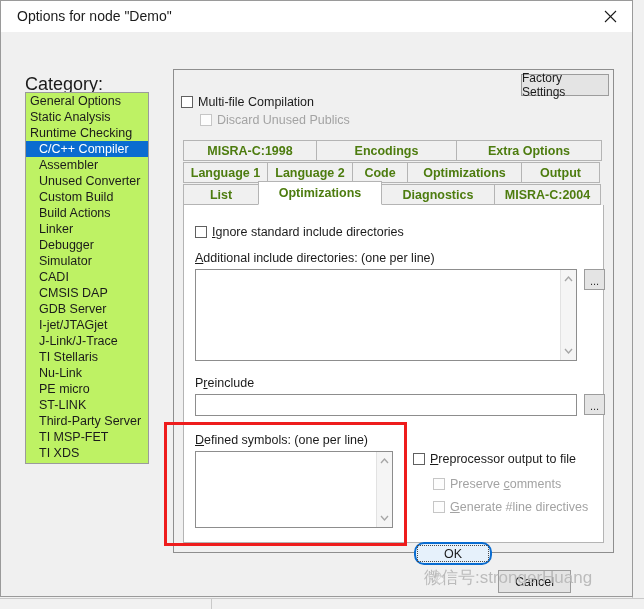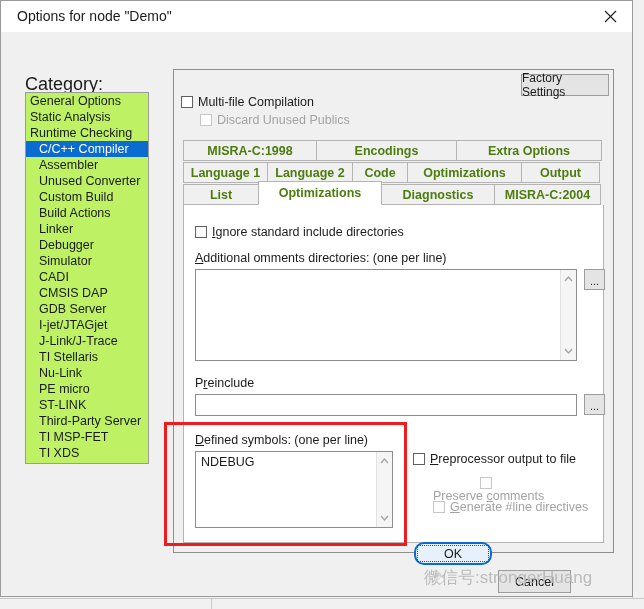--- a/index.html
+++ b/index.html
@@ -361,21 +361,21 @@
       </div>
 
     <div class="tabbody">
 
       <div class="chk-row" style="left:11px; top:20px;">
         <span class="cb"></span>
         <span><span class="mn">I</span><span>gnore standard include directories</span></span>
       </div>
 
       <div class="fld-label" style="left:11px; top:46px;">
-        <span class="mn">A</span><span>dditional omments directories: (one per line)</span>
+        <span class="mn">A</span><span>dditional include directories: (one per line)</span>
       </div>
 
       <div class="txtarea" style="left:11px; top:64px; width:382px; height:92px;">
         <div class="content"></div>
         <div class="vscroll">
           <div class="arrow up">
             <svg width="9" height="6" viewBox="0 0 9 6">
                 <polyline points="1,5 4.5,1 8,5" fill="none" stroke="#a6a6a6" stroke-width="1.3"></polyline>
               </svg>
           </div>
@@ -395,41 +395,40 @@
 
       <div class="textinput" style="left:11px; top:189px; width:382px; height:22px;"></div>
 
       <div class="dots-btn" style="left:400px; top:189px;">...</div>
 
       <div class="fld-label" style="left:11px; top:228px;">
         <span class="mn">D</span><span>efined symbols: (one per line)</span>
       </div>
 
       <div class="txtarea" style="left:11px; top:246px; width:198px; height:77px;">
-        <div class="content">NDEBUG</div>
         <div class="vscroll">
           <div class="arrow up">
             <svg width="9" height="6" viewBox="0 0 9 6">
                 <polyline points="1,5 4.5,1 8,5" fill="none" stroke="#a6a6a6" stroke-width="1.3"></polyline>
               </svg>
           </div>
           <div class="arrow dn">
             <svg width="9" height="6" viewBox="0 0 9 6">
                 <polyline points="1,1 4.5,5 8,1" fill="none" stroke="#a6a6a6" stroke-width="1.3"></polyline>
               </svg>
           </div>
         </div>
       </div>
 
       <div class="chk-row" style="left:229px; top:247px;">
         <span class="cb"></span>
         <span><span class="mn">P</span><span>reprocessor output to file</span></span>
       </div>
 
-      <div class="chk-row disabled" style="left:249px; top:272px;flex-direction:column;">
+      <div class="chk-row disabled" style="left:249px; top:272px;">
         <span class="cb"></span>
         <span><span>Preserve </span><span class="mn">c</span><span>omments</span></span>
       </div>
 
       <div class="chk-row disabled" style="left:249px; top:295px;">
         <span class="cb"></span>
         <span><span class="mn">G</span><span>enerate #line directives</span></span>
       </div>
 
     </div>

